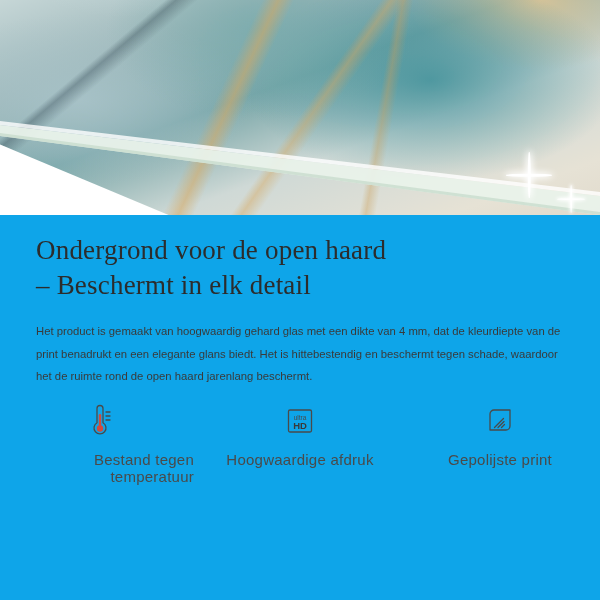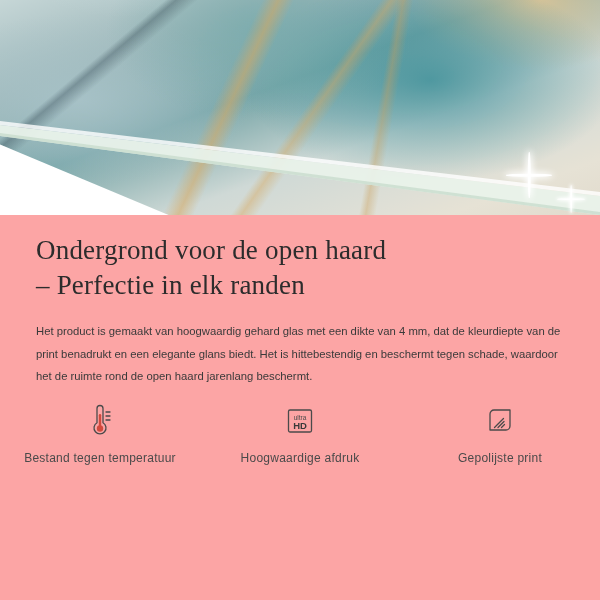--- a/index.html
+++ b/index.html
@@ -10,21 +10,21 @@
     width: 600px;
     height: 600px;
     background: #ffffff;
     font-family: "Liberation Sans", sans-serif;
     overflow: hidden;
   }
   .page {
     position: relative;
     width: 600px;
     height: 600px;
-    background: #fca5a5;
+    background: #0ea5e9;
     overflow: hidden;
   }
 
   
   .hero {
     position: relative;
     width: 600px;
     height: 215px;
     overflow: hidden;
     background: #ffffff;
@@ -139,23 +139,23 @@
     padding: 4px 6px 2px 6px;
   }
   .feature-icon {
     height: 44px;
     display: flex;
     align-items: center;
     justify-content: flex-start;
   }
   .feature-label {
     margin-top: 8px;
-    font-size: 12px;
+    font-size: 15px;
     color: #4a4a4a;
-    text-align: left;
+    text-align: right;
     letter-spacing: 0.25px;
   }
 </style>
 </head>
 <body>
 
 <div class="page">
 
   <div class="hero">
     <div class="hero-art"></div>
@@ -166,21 +166,21 @@
         <polygon points="0,136 600,215 600,212 0,133" fill="#c8dccd" opacity="0.8"></polygon>
       </svg>
     </div>
     <span class="sparkle s1"></span>
     <span class="sparkle s2"></span>
   </div>
 
   <div class="content">
     <h1 class="headline">
       <span>Ondergrond voor de open haard</span>
-      <span class="l2">– Perfectie in elk randen</span>
+      <span class="l2">– Beschermt in elk detail</span>
     </h1>
     <p class="body-copy">Het product is gemaakt van hoogwaardig gehard glas met een dikte van 4 mm, dat de kleurdiepte van de print benadrukt en een elegante glans biedt. Het is hittebestendig en beschermt tegen schade, waardoor het de ruimte rond de open haard jarenlang beschermt.</p>
   </div>
 
   <div class="features">
 
     <div class="feature">
       <div class="feature-icon">
         <svg width="42" height="42" viewBox="0 0 42 42" fill="none" stroke="#4a4a4a" stroke-width="1.3" stroke-linecap="round">
           <path d="M18 8.5a3 3 0 0 1 6 0v14.2a6 6 0 1 1-6 0z"></path>

